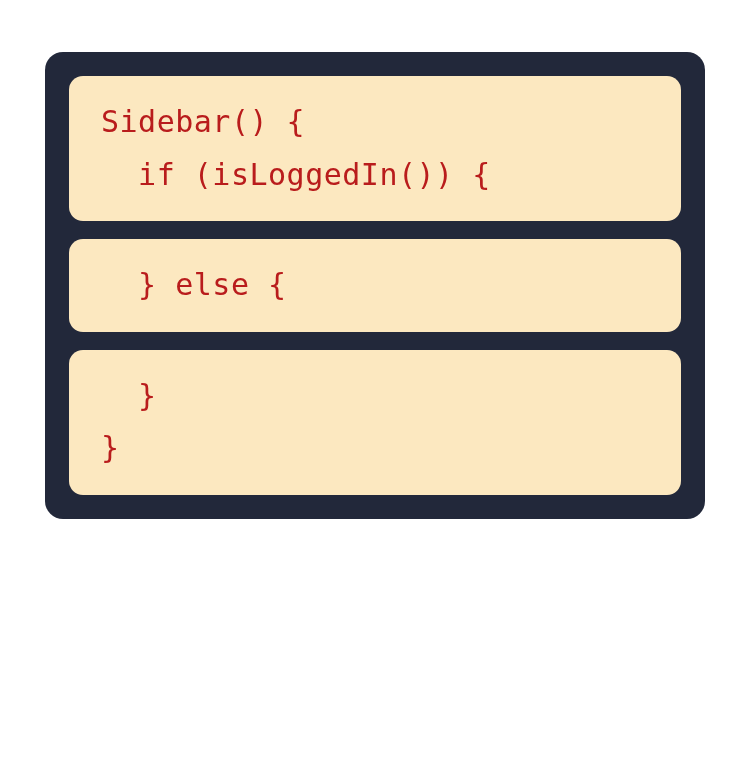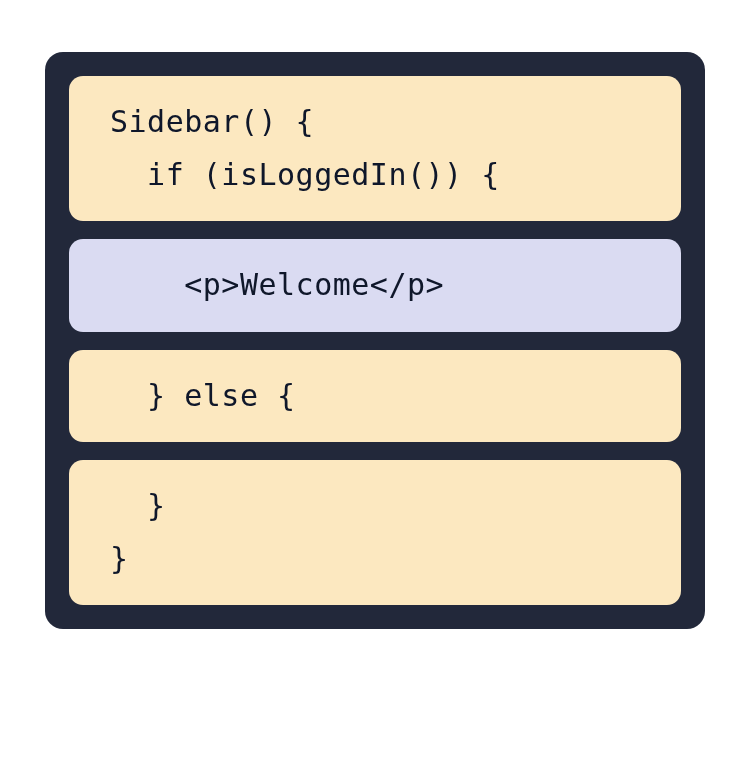--- a/index.html
+++ b/index.html
@@ -19,43 +19,42 @@
       background: #22283a;
       border-radius: 18px;
       padding: 24px;
       width: 660px;
       display: flex;
       flex-direction: column;
       gap: 18px;
     }
     .code-block {
       border-radius: 14px;
-      padding: 20px 41px;
+      padding: 20px 32px;
       font-size: 30px;
       line-height: 1.75;
-      color: #0f172a;
+      color: #b91c1c;
       white-space: pre;
       letter-spacing: 0.5px;
     }
     .block-yellow {
       background: #fce8c0;
     }
     .block-purple {
       background: #dadbf2;
     }
   </style>
 </head>
 <body>
 
 <div class="container">
 
   <div class="code-block block-yellow"><span>Sidebar() {</span>
 <span>  if (isLoggedIn()) {</span></div>
 
-  <div class="code-block block-purple"><span>    &lt;p&gt;Welcome&lt;/p&gt;</span></div>
 
   <div class="code-block block-yellow"><span>  } else {</span></div>
 
 
   <div class="code-block block-yellow"><span>  }</span>
 <span>}</span></div>
 
 </div>
 
 </body></html>

